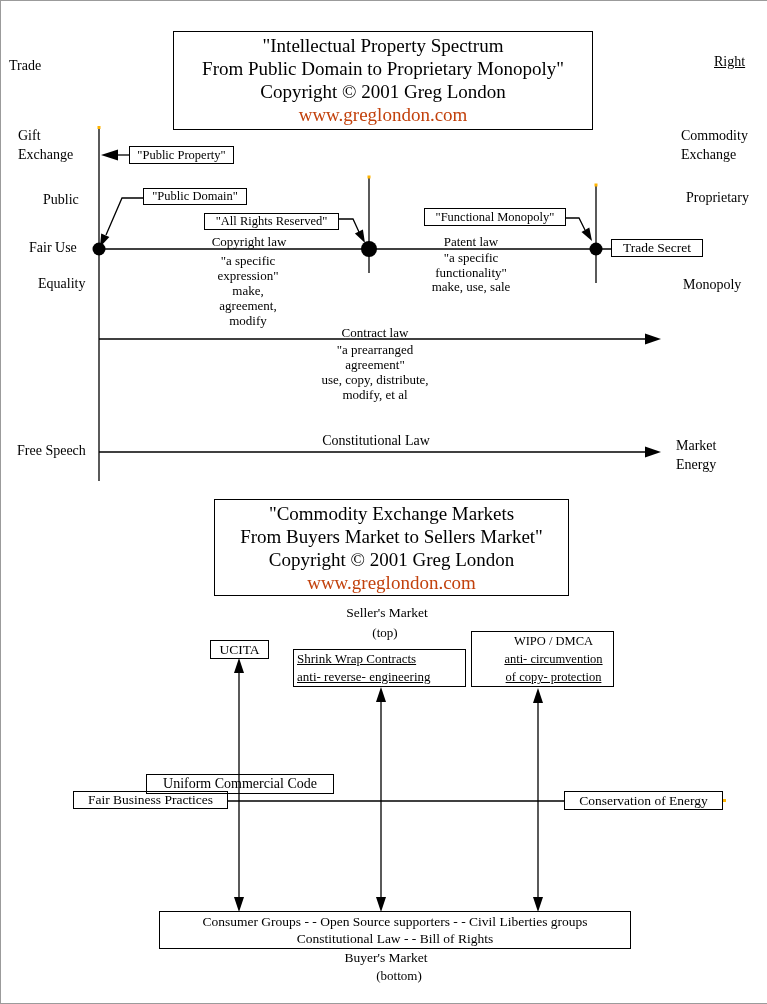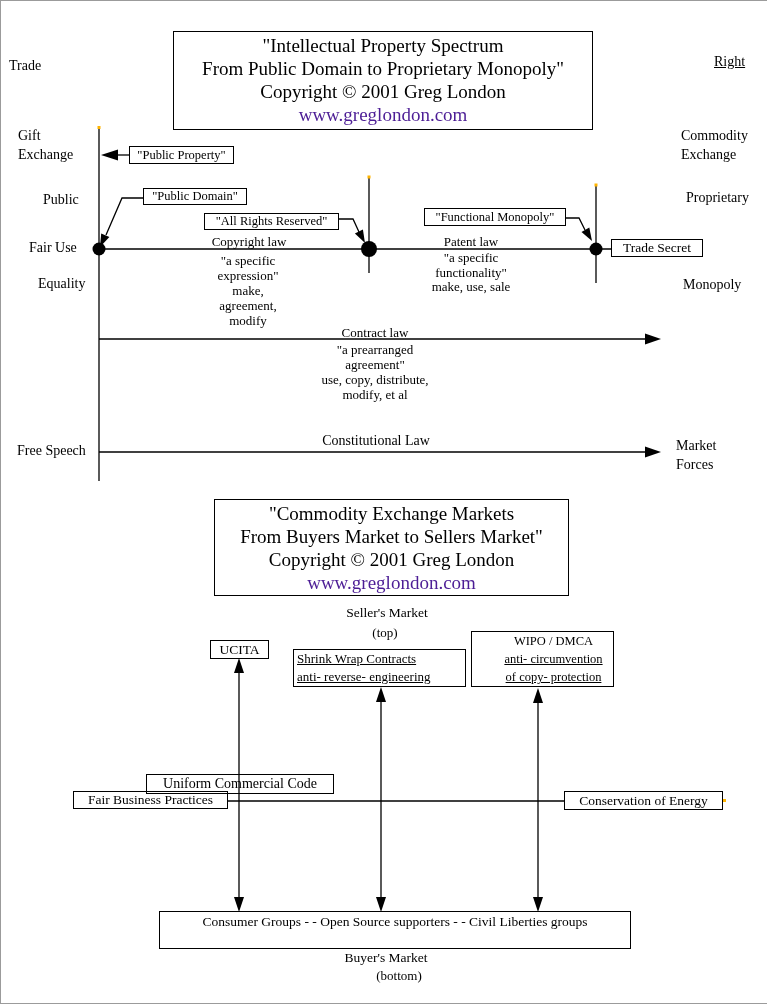--- a/index.html
+++ b/index.html
@@ -11,21 +11,21 @@
     overflow:hidden;
   }
   #wires{position:absolute;left:0;top:0;width:767px;height:1004px;}
   .lbl{position:absolute;font-size:14px;line-height:17px;white-space:nowrap;}
   .two-line{line-height:19px;}
   .box{position:absolute;border:1px solid #000;text-align:center;font-size:12.5px;background:transparent;}
   .title-box{
     position:absolute;border:1px solid #000;text-align:center;
     font-size:19px;line-height:23px;padding-top:2px;background:transparent;
   }
-  .url{color:#4c1d95;cursor:pointer;}
+  .url{color:#c2410c;cursor:pointer;}
   .col{position:absolute;text-align:center;font-size:13px;line-height:15px;}
   .col-title{position:absolute;text-align:center;font-size:13px;line-height:13px;}
   .u{text-decoration:underline;}
 </style>
 </head>
 <body>
 
 <div id="page">
 
   <svg id="wires" viewBox="0 0 767 1004" xmlns="http://www.w3.org/2000/svg">
@@ -96,21 +96,21 @@
   </div>
 
   <div class="lbl" style="left:42px;top:190px;">Public</div>
   <div class="lbl" style="left:685px;top:188px;">Proprietary</div>
   <div class="lbl" style="left:28px;top:238px;">Fair Use</div>
   <div class="lbl" style="left:37px;top:274px;">Equality</div>
   <div class="lbl" style="left:682px;top:275px;">Monopoly</div>
   <div class="lbl" style="left:16px;top:441px;">Free Speech</div>
   <div class="lbl two-line" style="left:675px;top:435px;">
     <div>Market</div>
-    <div>Forces</div>
+    <div>Energy</div>
   </div>
 
   <div class="box" style="left:128px;top:145px;width:103px;height:16px;line-height:16px;">"Public Property"</div>
   <div class="box" style="left:142px;top:187px;width:102px;height:15px;line-height:15px;">"Public Domain"</div>
   <div class="box" style="left:203px;top:212px;width:133px;height:15px;line-height:15px;">"All Rights Reserved"</div>
   <div class="box" style="left:423px;top:207px;width:140px;height:16px;line-height:16px;">"Functional Monopoly"</div>
   <div class="box" style="left:610px;top:238px;width:90px;height:16px;line-height:16px;font-size:13.5px;">Trade Secret</div>
 
   <div class="col-title" style="left:188px;top:234px;width:120px;">Copyright law</div>
   <div class="col" style="left:187px;top:252px;width:120px;">
@@ -160,18 +160,19 @@
     <div class="u">anti- circumvention</div>
     <div class="u">of copy- protection</div>
   </div>
 
   <div class="box" style="left:145px;top:765px;width:186px;height:18px;line-height:18px;font-size:14px;margin-top:8px;">Uniform Commercial Code</div>
   <div class="box" style="left:72px;top:790px;width:153px;height:16px;line-height:16px;font-size:13.5px;">Fair Business Practices</div>
   <div class="box" style="left:563px;top:790px;width:157px;height:17px;line-height:17px;font-size:13.5px;">Conservation of Energy</div>
 
   <div class="box" style="left:158px;top:910px;width:470px;height:35px;font-size:13.5px;line-height:17px;padding-top:1px;">
     <div>Consumer Groups - -  Open Source supporters - -  Civil Liberties groups</div>
+    <div>Constitutional Law - -  Bill of Rights</div>
   </div>
 
   <div class="col-title" style="left:315px;top:950px;width:140px;font-size:13.5px;">Buyer's Market</div>
   <div class="col-title" style="left:338px;top:968px;width:120px;">(bottom)</div>
 
 </div>
 
 </body></html>

